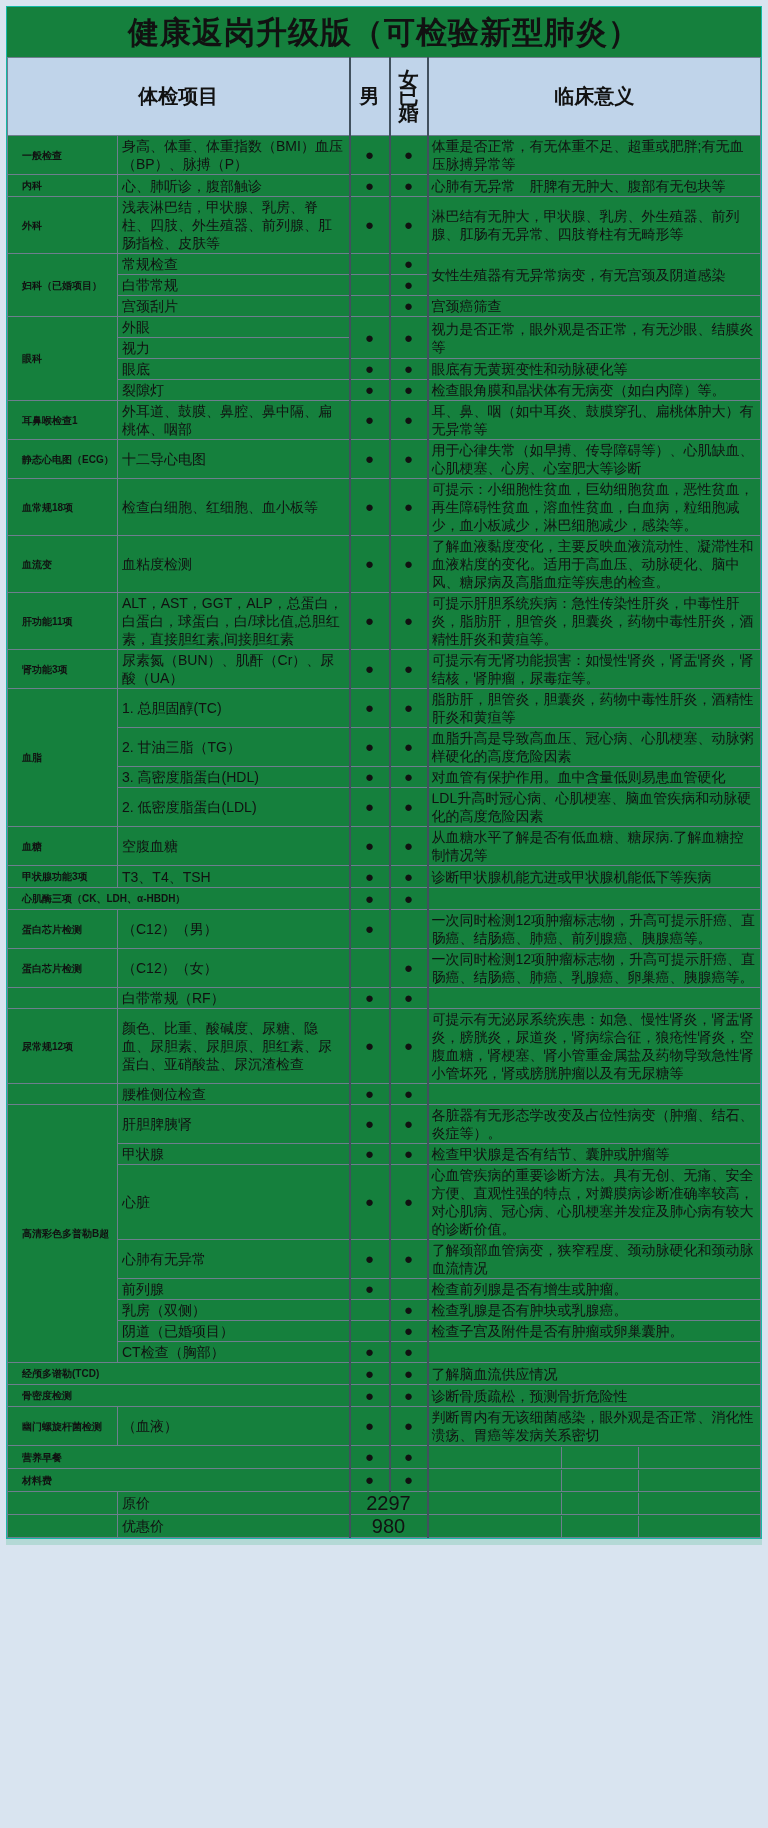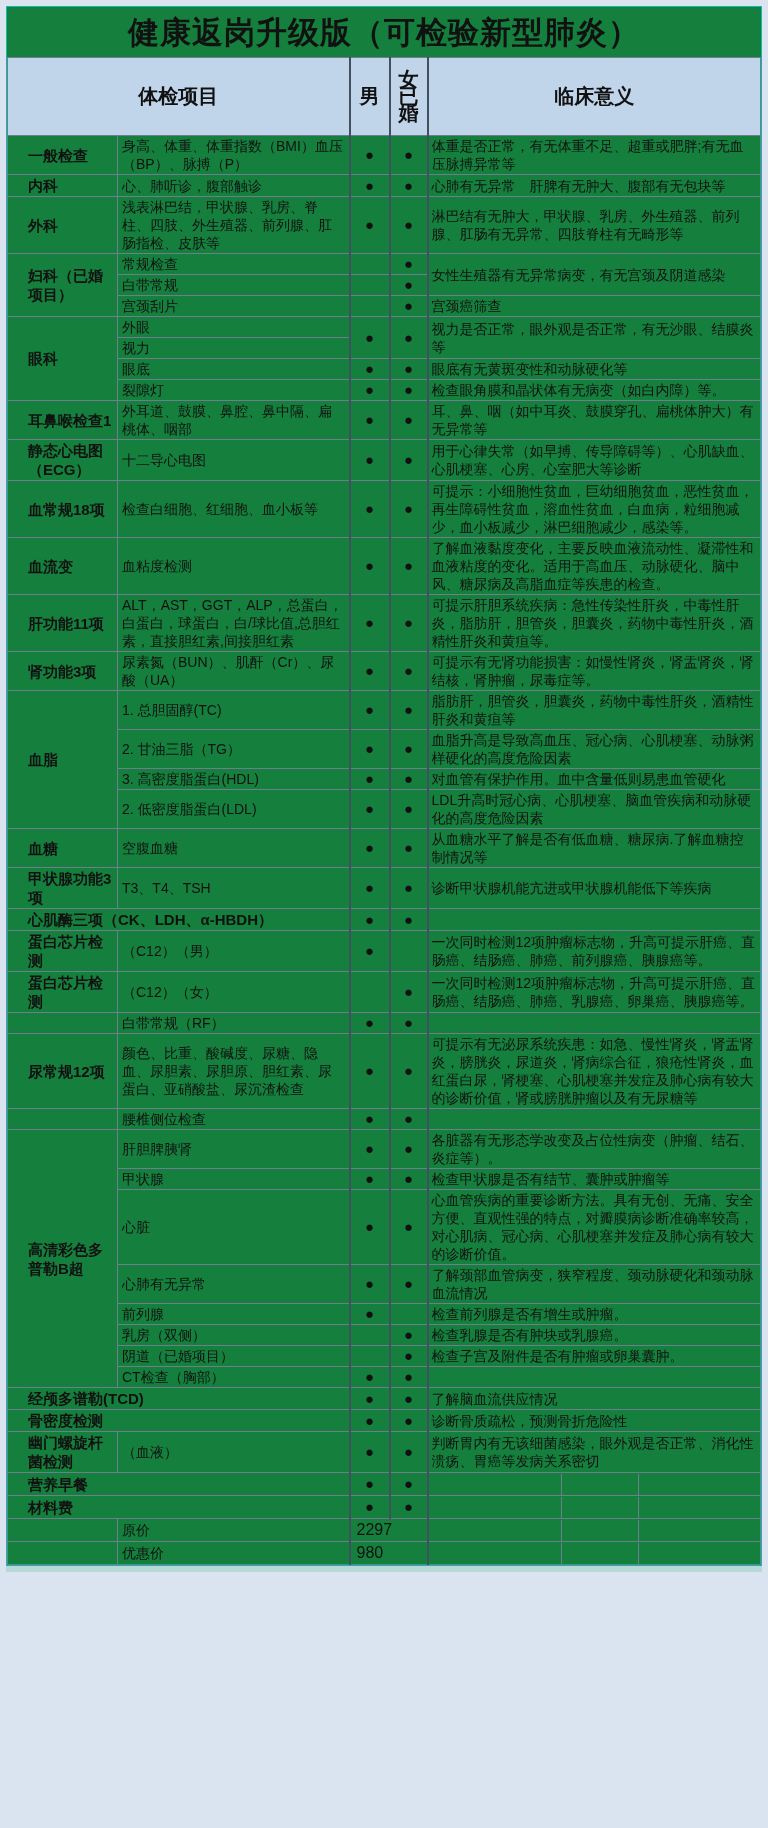--- a/index.html
+++ b/index.html
@@ -32,32 +32,32 @@
     border:1px solid var(--border);
     font-size:14px;line-height:18px;
     padding:1px 3px;vertical-align:middle;
     word-break:break-all;overflow:hidden;
   }
   thead th{
     background:var(--header-bg);
     font-size:20px;font-weight:bold;text-align:center;
     padding:13px 1px;line-height:17px;
   }
-  td.cat{font-weight:bold;font-size:15px;line-height:19px;padding-left:20px;}
+  td.cat{font-weight:bold;font-size:10px;line-height:19px;padding-left:14px;}
   td.item{padding-left:4px;}
   td.dotm,td.dotf{
     text-align:center;font-size:15px;padding:0;
     border-left:2px solid var(--border-dark);
   }
   td.mean,td.split{border-left:2px solid var(--border-dark);border-radius:15px;}
   td.dotf{border-right:2px solid var(--border-dark);}
   th.h-male,th.h-female{border-left:2px solid var(--border-dark);}
   th.h-mean{border-left:2px solid var(--border-dark);}
   td.price{
-    text-align:left;font-size:16px;padding:1px 6px;
+    text-align:center;font-size:20px;padding:1px 6px;
     border-left:2px solid var(--border-dark);border-right:2px solid var(--border-dark);
   }
   td.split{padding:0;}
   .split3{display:flex;min-height:22px;height:100%;}
   .split3 span{display:block;min-height:22px;}
   .split3 .s1{flex:0 0 40%;}
   .split3 .s2{flex:0 0 23%;border-left:1px solid var(--border);}
   .split3 .s3{flex:1 1 auto;border-left:1px solid var(--border);}
   td:empty{padding-top:0;padding-bottom:0;}
   td{min-height:22px;}
@@ -254,21 +254,21 @@
             <td class="item">白带常规（RF）</td>
             <td class="dotm">●</td>
             <td class="dotf">●</td>
             <td class="mean"></td>
           </tr>
           <tr>
             <td class="cat">尿常规12项</td>
             <td class="item">颜色、比重、酸碱度、尿糖、隐血、尿胆素、尿胆原、胆红素、尿蛋白、亚硝酸盐、尿沉渣检查</td>
             <td class="dotm">●</td>
             <td class="dotf">●</td>
-            <td class="mean">可提示有无泌尿系统疾患：如急、慢性肾炎，肾盂肾炎，膀胱炎，尿道炎，肾病综合征，狼疮性肾炎，血红蛋白尿，肾梗塞、心肌梗塞并发症及肺心病有较大的诊断价值，肾或膀胱肿瘤以及有无尿糖等</td>
+            <td class="mean">可提示有无泌尿系统疾患：如急、慢性肾炎，肾盂肾炎，膀胱炎，尿道炎，肾病综合征，狼疮性肾炎，空腹血糖，肾梗塞、肾小管重金属盐及药物导致急性肾小管坏死，肾或膀胱肿瘤以及有无尿糖等</td>
           </tr>
           <tr>
             <td class="cat"></td>
             <td class="item">腰椎侧位检查</td>
             <td class="dotm">●</td>
             <td class="dotf">●</td>
             <td class="mean"></td>
           </tr>
           <tr>
             <td class="cat" rowspan="8">高清彩色多普勒B超</td>

